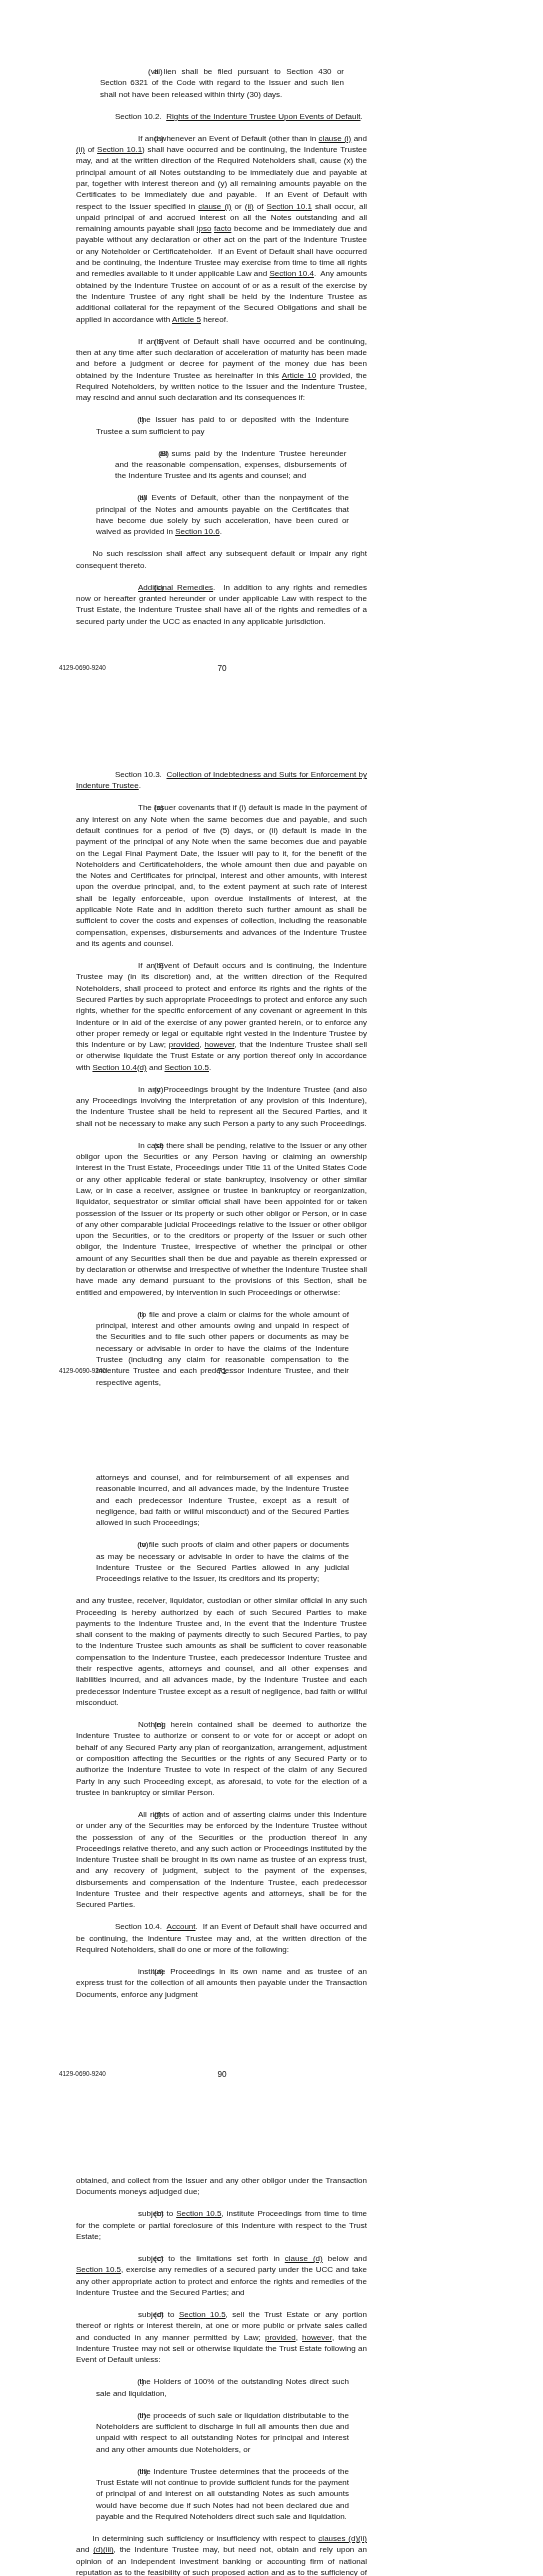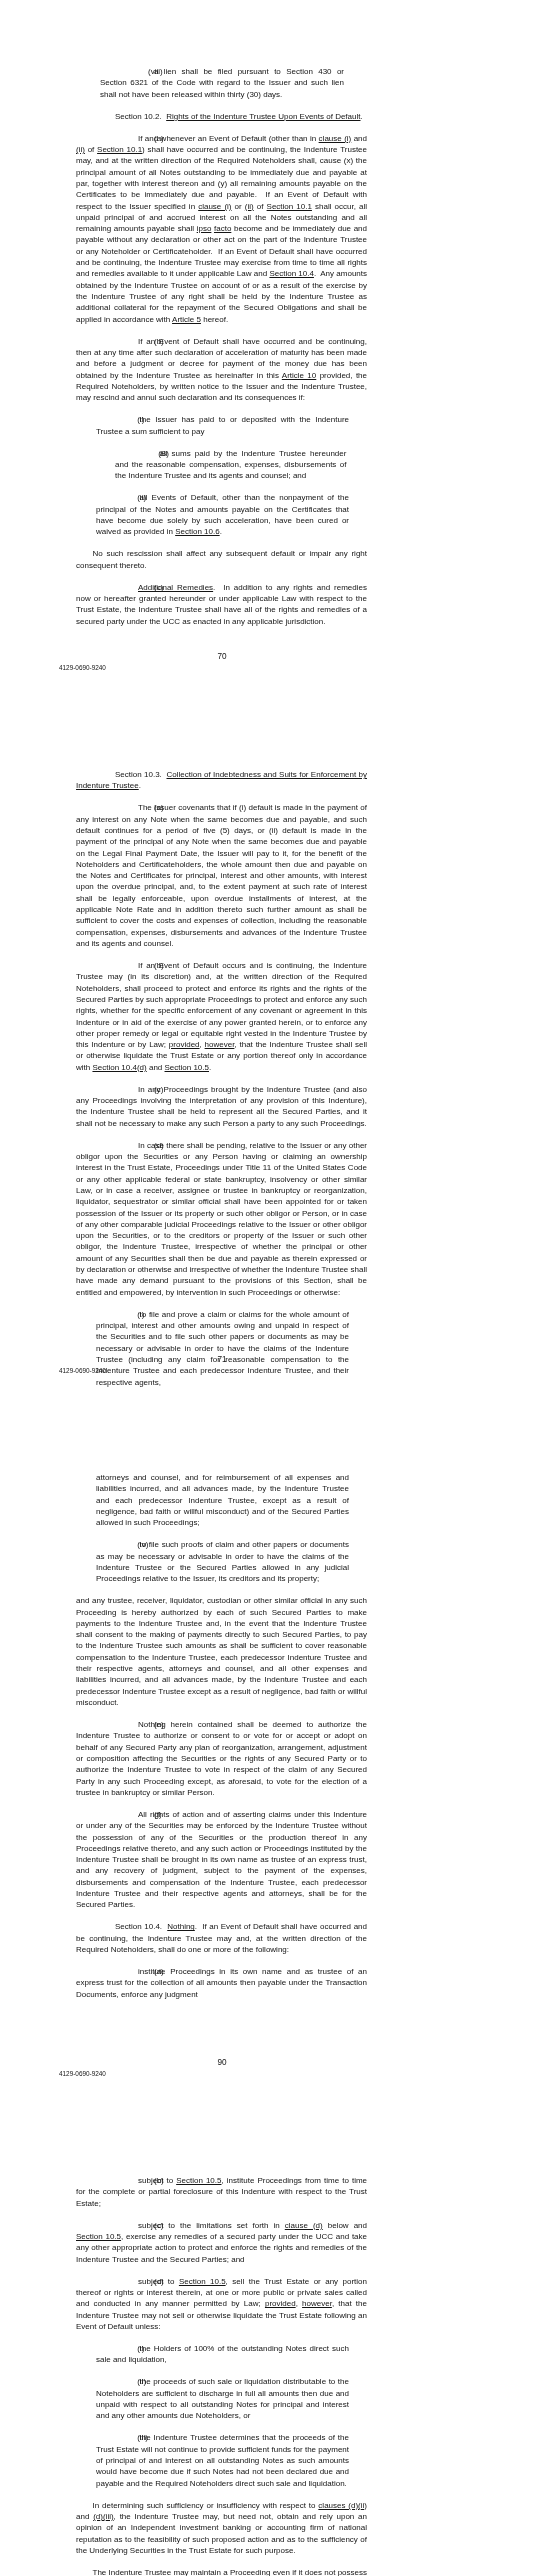--- a/index.html
+++ b/index.html
@@ -28,21 +28,21 @@
   .p-body-si{text-indent:16.5px;}
   .p-cont{text-indent:0 !important;}
   .p-item1{margin-left:20px !important;margin-right:18px !important;text-indent:20.6px;}
   .p-item2{margin-left:39px !important;margin-right:20.6px !important;text-indent:21.6px;}
   .p-clause{margin-left:24px !important;margin-right:23px !important;text-indent:24px;}
   .lbl{display:inline-block;width:23px;}
   .lbl-w{width:30px;}
   u{text-decoration:underline;text-underline-offset:1px;}
   .pgnum{
     position:absolute;
-    bottom:41px;left:0;right:0;
+    bottom:29px;left:0;right:0;
     text-align:center;
     font-size:8.2px;
   }
   .docid{
     position:absolute;
     bottom:30px;left:59px;
     font-size:6.4px;
   }
 </style>
 </head>
@@ -71,33 +71,34 @@
         <p class="p-body"><span class="lbl">(b)</span>If an Event of Default occurs and is continuing, the Indenture Trustee may (in its discretion) and, at the written direction of the Required Noteholders, shall proceed to protect and enforce its rights and the rights of the Secured Parties by such appropriate Proceedings to protect and enforce any such rights, whether for the specific enforcement of any covenant or agreement in this Indenture or in aid of the exercise of any power granted herein, or to enforce any other proper remedy or legal or equitable right vested in the Indenture Trustee by this Indenture or by Law; <u>provided</u>, <u>however</u>, that the Indenture Trustee shall sell or otherwise liquidate the Trust Estate or any portion thereof only in accordance with <u>Section 10.4(d)</u> and <u>Section 10.5</u>.</p>
         <p class="p-body"><span class="lbl">(c)</span>In any Proceedings brought by the Indenture Trustee (and also any Proceedings involving the interpretation of any provision of this Indenture), the Indenture Trustee shall be held to represent all the Secured Parties, and it shall not be necessary to make any such Person a party to any such Proceedings.</p>
         <p class="p-body"><span class="lbl">(d)</span>In case there shall be pending, relative to the Issuer or any other obligor upon the Securities or any Person having or claiming an ownership interest in the Trust Estate, Proceedings under Title 11 of the United States Code or any other applicable federal or state bankruptcy, insolvency or other similar Law, or in case a receiver, assignee or trustee in bankruptcy or reorganization, liquidator, sequestrator or similar official shall have been appointed for or taken possession of the Issuer or its property or such other obligor or Person, or in case of any other comparable judicial Proceedings relative to the Issuer or other obligor upon the Securities, or to the creditors or property of the Issuer or such other obligor, the Indenture Trustee, irrespective of whether the principal or other amount of any Securities shall then be due and payable as therein expressed or by declaration or otherwise and irrespective of whether the Indenture Trustee shall have made any demand pursuant to the provisions of this Section, shall be entitled and empowered, by intervention in such Proceedings or otherwise:</p>
         <p class="p-item1"><span class="lbl">(i)</span>to file and prove a claim or claims for the whole amount of principal, interest and other amounts owing and unpaid in respect of the Securities and to file such other papers or documents as may be necessary or advisable in order to have the claims of the Indenture Trustee (including any claim for reasonable compensation to the Indenture Trustee and each predecessor Indenture Trustee, and their respective agents,</p>
       </div>
       <div class="pgnum">71</div>
       <div class="docid">4129-0690-9240</div>
     </section>
     <section class="page">
       <div class="page-body">
-        <p class="p-item1 p-cont">attorneys and counsel, and for reimbursement of all expenses and liabilities incurred, and all advances made, by the Indenture Trustee and each predecessor Indenture Trustee, except as a result of negligence, bad faith or willful misconduct) and of the Secured Parties allowed in such Proceedings;</p>
+        <p class="p-item1 p-cont">attorneys and counsel, and for reimbursement of all expenses and reasonable incurred, and all advances made, by the Indenture Trustee and each predecessor Indenture Trustee, except as a result of negligence, bad faith or willful misconduct) and of the Secured Parties allowed in such Proceedings;</p>
         <p class="p-item1"><span class="lbl">(iv)</span>to file such proofs of claim and other papers or documents as may be necessary or advisable in order to have the claims of the Indenture Trustee or the Secured Parties allowed in any judicial Proceedings relative to the Issuer, its creditors and its property;</p>
         <p class="p-body p-cont">and any trustee, receiver, liquidator, custodian or other similar official in any such Proceeding is hereby authorized by each of such Secured Parties to make payments to the Indenture Trustee and, in the event that the Indenture Trustee shall consent to the making of payments directly to such Secured Parties, to pay to the Indenture Trustee such amounts as shall be sufficient to cover reasonable compensation to the Indenture Trustee, each predecessor Indenture Trustee and their respective agents, attorneys and counsel, and all other expenses and liabilities incurred, and all advances made, by the Indenture Trustee and each predecessor Indenture Trustee except as a result of negligence, bad faith or willful misconduct.</p>
         <p class="p-body"><span class="lbl">(e)</span>Nothing herein contained shall be deemed to authorize the Indenture Trustee to authorize or consent to or vote for or accept or adopt on behalf of any Secured Party any plan of reorganization, arrangement, adjustment or composition affecting the Securities or the rights of any Secured Party or to authorize the Indenture Trustee to vote in respect of the claim of any Secured Party in any such Proceeding except, as aforesaid, to vote for the election of a trustee in bankruptcy or similar Person.</p>
         <p class="p-body"><span class="lbl">(f)</span>All rights of action and of asserting claims under this Indenture or under any of the Securities may be enforced by the Indenture Trustee without the possession of any of the Securities or the production thereof in any Proceedings relative thereto, and any such action or Proceedings instituted by the Indenture Trustee shall be brought in its own name as trustee of an express trust, and any recovery of judgment, subject to the payment of the expenses, disbursements and compensation of the Indenture Trustee, each predecessor Indenture Trustee and their respective agents and attorneys, shall be for the Secured Parties.</p>
-        <p class="p-body">Section 10.4.&nbsp; <u>Nothing</u>.&nbsp; If an Event of Default shall have occurred and be continuing, the Indenture Trustee may and, at the written direction of the Required Noteholders, shall do one or more of the following:</p>
+        <p class="p-body">Section 10.4.&nbsp; <u>Account</u>.&nbsp; If an Event of Default shall have occurred and be continuing, the Indenture Trustee may and, at the written direction of the Required Noteholders, shall do one or more of the following:</p>
         <p class="p-body"><span class="lbl">(a)</span>institute Proceedings in its own name and as trustee of an express trust for the collection of all amounts then payable under the Transaction Documents, enforce any judgment</p>
       </div>
       <div class="pgnum">90</div>
       <div class="docid">4129-0690-9240</div>
     </section>
     <section class="page">
       <div class="page-body">
+        <p class="p-body p-cont">obtained, and collect from the Issuer and any other obligor under the Transaction Documents moneys adjudged due;</p>
         <p class="p-body"><span class="lbl">(b)</span>subject to <u>Section 10.5</u>, institute Proceedings from time to time for the complete or partial foreclosure of this Indenture with respect to the Trust Estate;</p>
         <p class="p-body"><span class="lbl">(c)</span>subject to the limitations set forth in <u>clause (d)</u> below and <u>Section 10.5</u>, exercise any remedies of a secured party under the UCC and take any other appropriate action to protect and enforce the rights and remedies of the Indenture Trustee and the Secured Parties; and</p>
         <p class="p-body"><span class="lbl">(d)</span>subject to <u>Section 10.5</u>, sell the Trust Estate or any portion thereof or rights or interest therein, at one or more public or private sales called and conducted in any manner permitted by Law; <u>provided</u>, <u>however</u>, that the Indenture Trustee may not sell or otherwise liquidate the Trust Estate following an Event of Default unless:</p>
         <p class="p-item1"><span class="lbl">(i)</span>the Holders of 100% of the outstanding Notes direct such sale and liquidation,</p>
         <p class="p-item1"><span class="lbl">(ii)</span>the proceeds of such sale or liquidation distributable to the Noteholders are sufficient to discharge in full all amounts then due and unpaid with respect to all outstanding Notes for principal and interest and any other amounts due Noteholders, or</p>
         <p class="p-item1"><span class="lbl">(iii)</span>the Indenture Trustee determines that the proceeds of the Trust Estate will not continue to provide sufficient funds for the payment of principal of and interest on all outstanding Notes as such amounts would have become due if such Notes had not been declared due and payable and the Required Noteholders direct such sale and liquidation.</p>
         <p class="p-body-si">In determining such sufficiency or insufficiency with respect to <u>clauses (d)(ii)</u> and <u>(d)(iii)</u>, the Indenture Trustee may, but need not, obtain and rely upon an opinion of an Independent investment banking or accounting firm of national reputation as to the feasibility of such proposed action and as to the sufficiency of the Underlying Securities in the Trust Estate for such purpose.</p>
         <p class="p-body-si">The Indenture Trustee may maintain a Proceeding even if it does not possess any of the Notes or does not produce any of them in the Proceeding, and any such Proceeding instituted by the Indenture Trustee shall be in its own name as trustee.&nbsp; All remedies are cumulative to the extent permitted by Law.</p>
         <p class="p-body">Section 10.5.&nbsp; <u>Priority of Remedies Exercised Against the Underlying Securities</u>. Notwithstanding any other provision of this Indenture, if any remedies available under this Article X are to be exercised against the Trust Estate consisting of the Underlying Securities, such remedies shall be exercised first against the Underlying Securities in the First Priority Custody Account and shall only by exercised against the Underlying Securities in the Second Priority Custody Account if the proceeds of exercising remedies against the Underlying Securities in the First Priority Custody Account are insufficient to discharge in full all amounts then due and unpaid with respect to all outstanding Notes for principal and interest and any other amounts due Noteholders (such sufficiency being determined in accordance with .&nbsp; For the avoidance of doubt, the agreement to exercise any such remedies against the Underlying Securities</p>
       </div>

